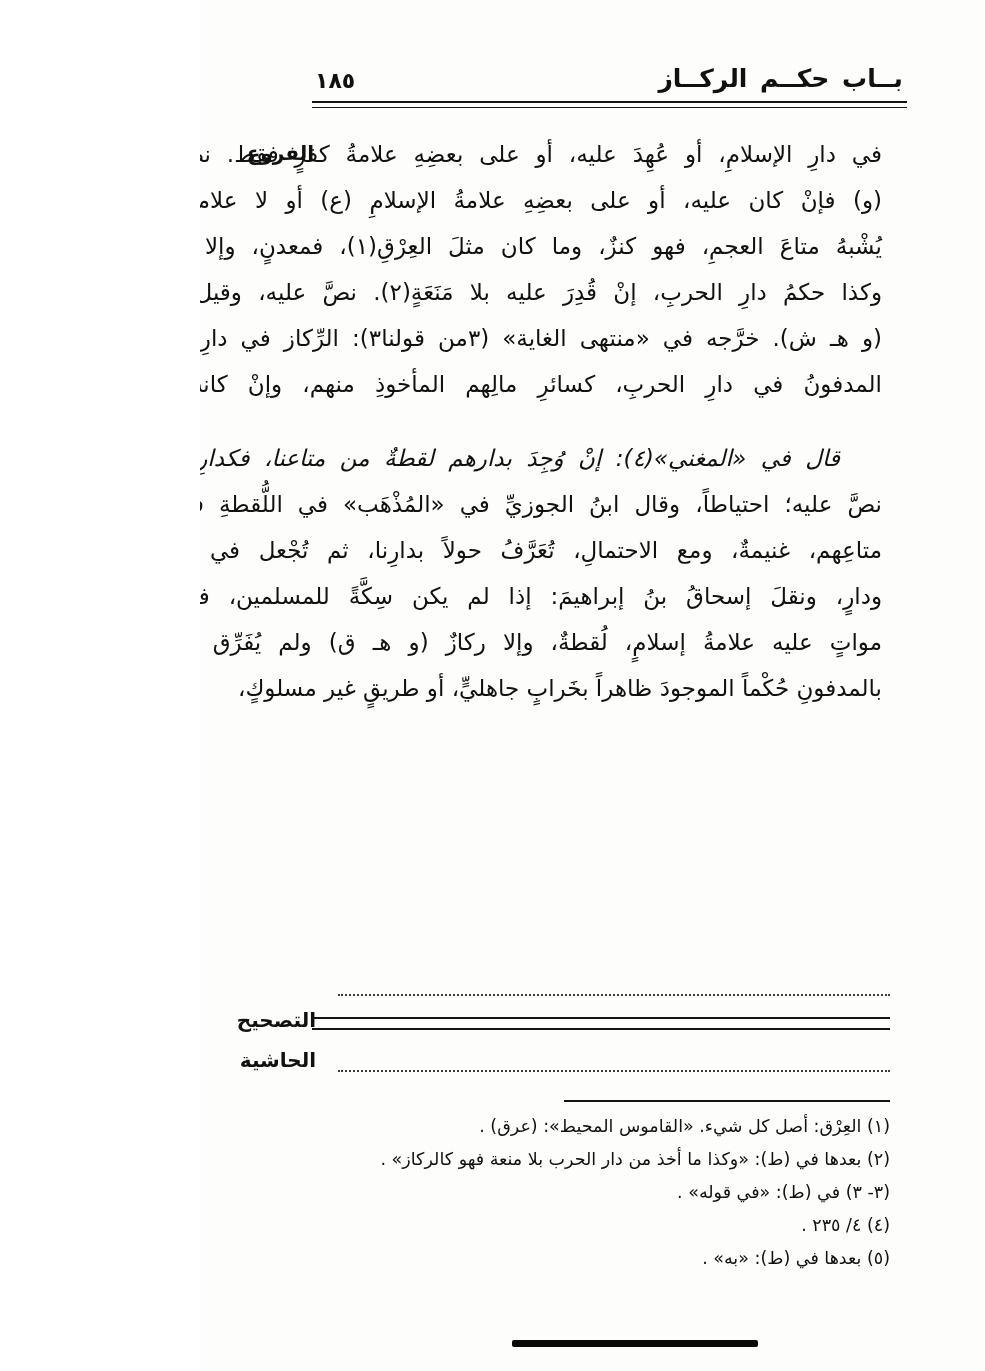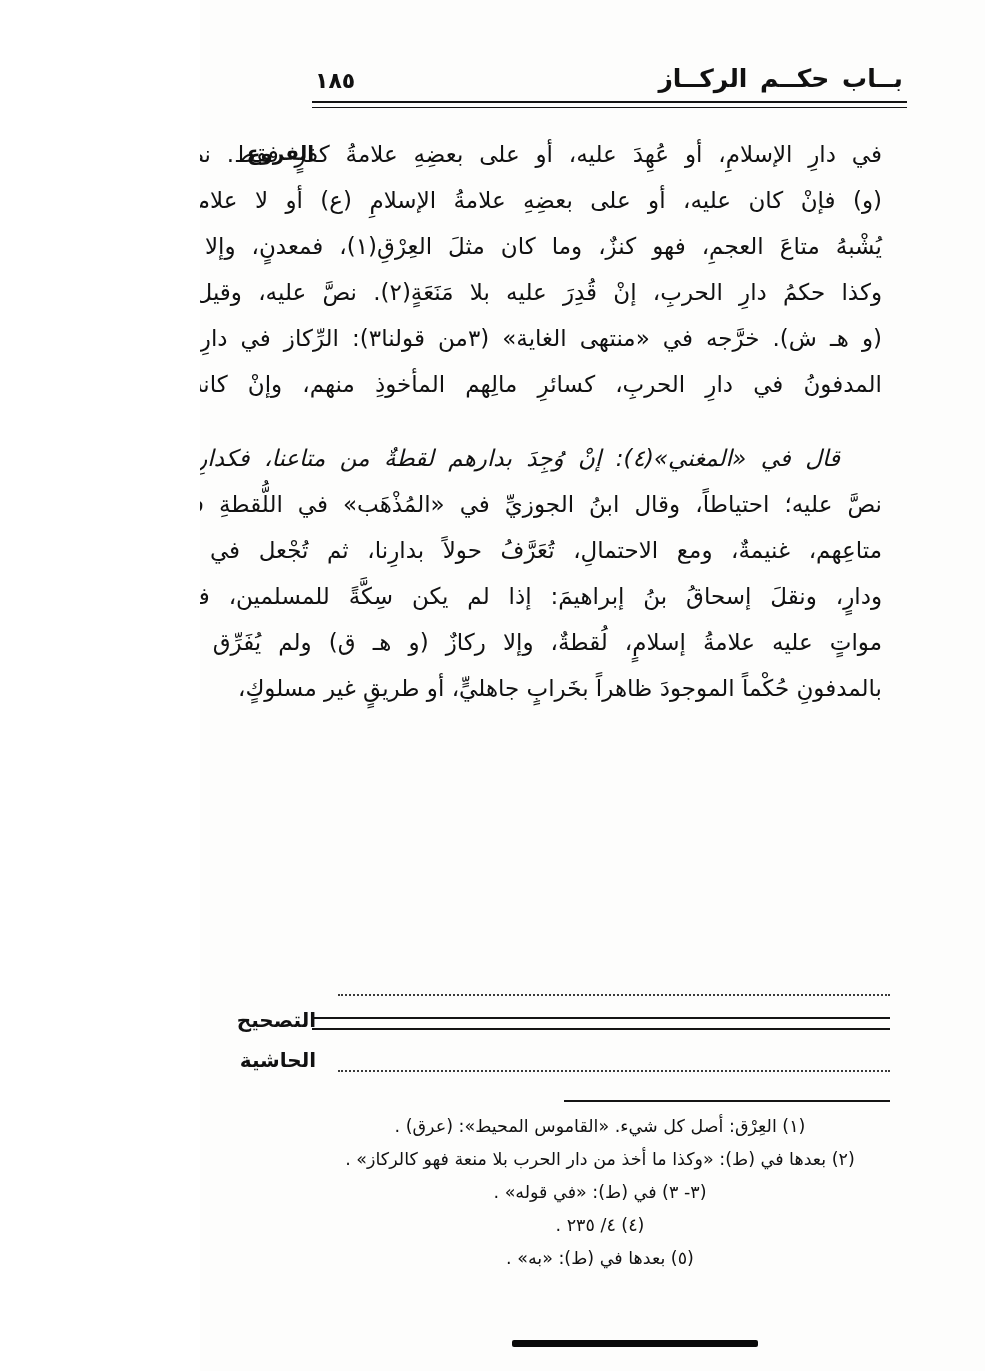--- a/index.html
+++ b/index.html
@@ -115,21 +115,21 @@
     top: 1100px;
     right: 95px;
     width: 326px;
     border-top: 2px solid #141414;
   }
   .footnotes {
     position: absolute;
     top: 1110px;
     right: 95px;
     left: 110px;
-    text-align: center;
+    text-align: right;
     font-size: 17.5px;
     line-height: 33px;
   }
   .footnote-line { white-space: nowrap; }
 
   
   .scan-artifact {
     position: absolute;
     top: 1340px;
     left: 312px;

